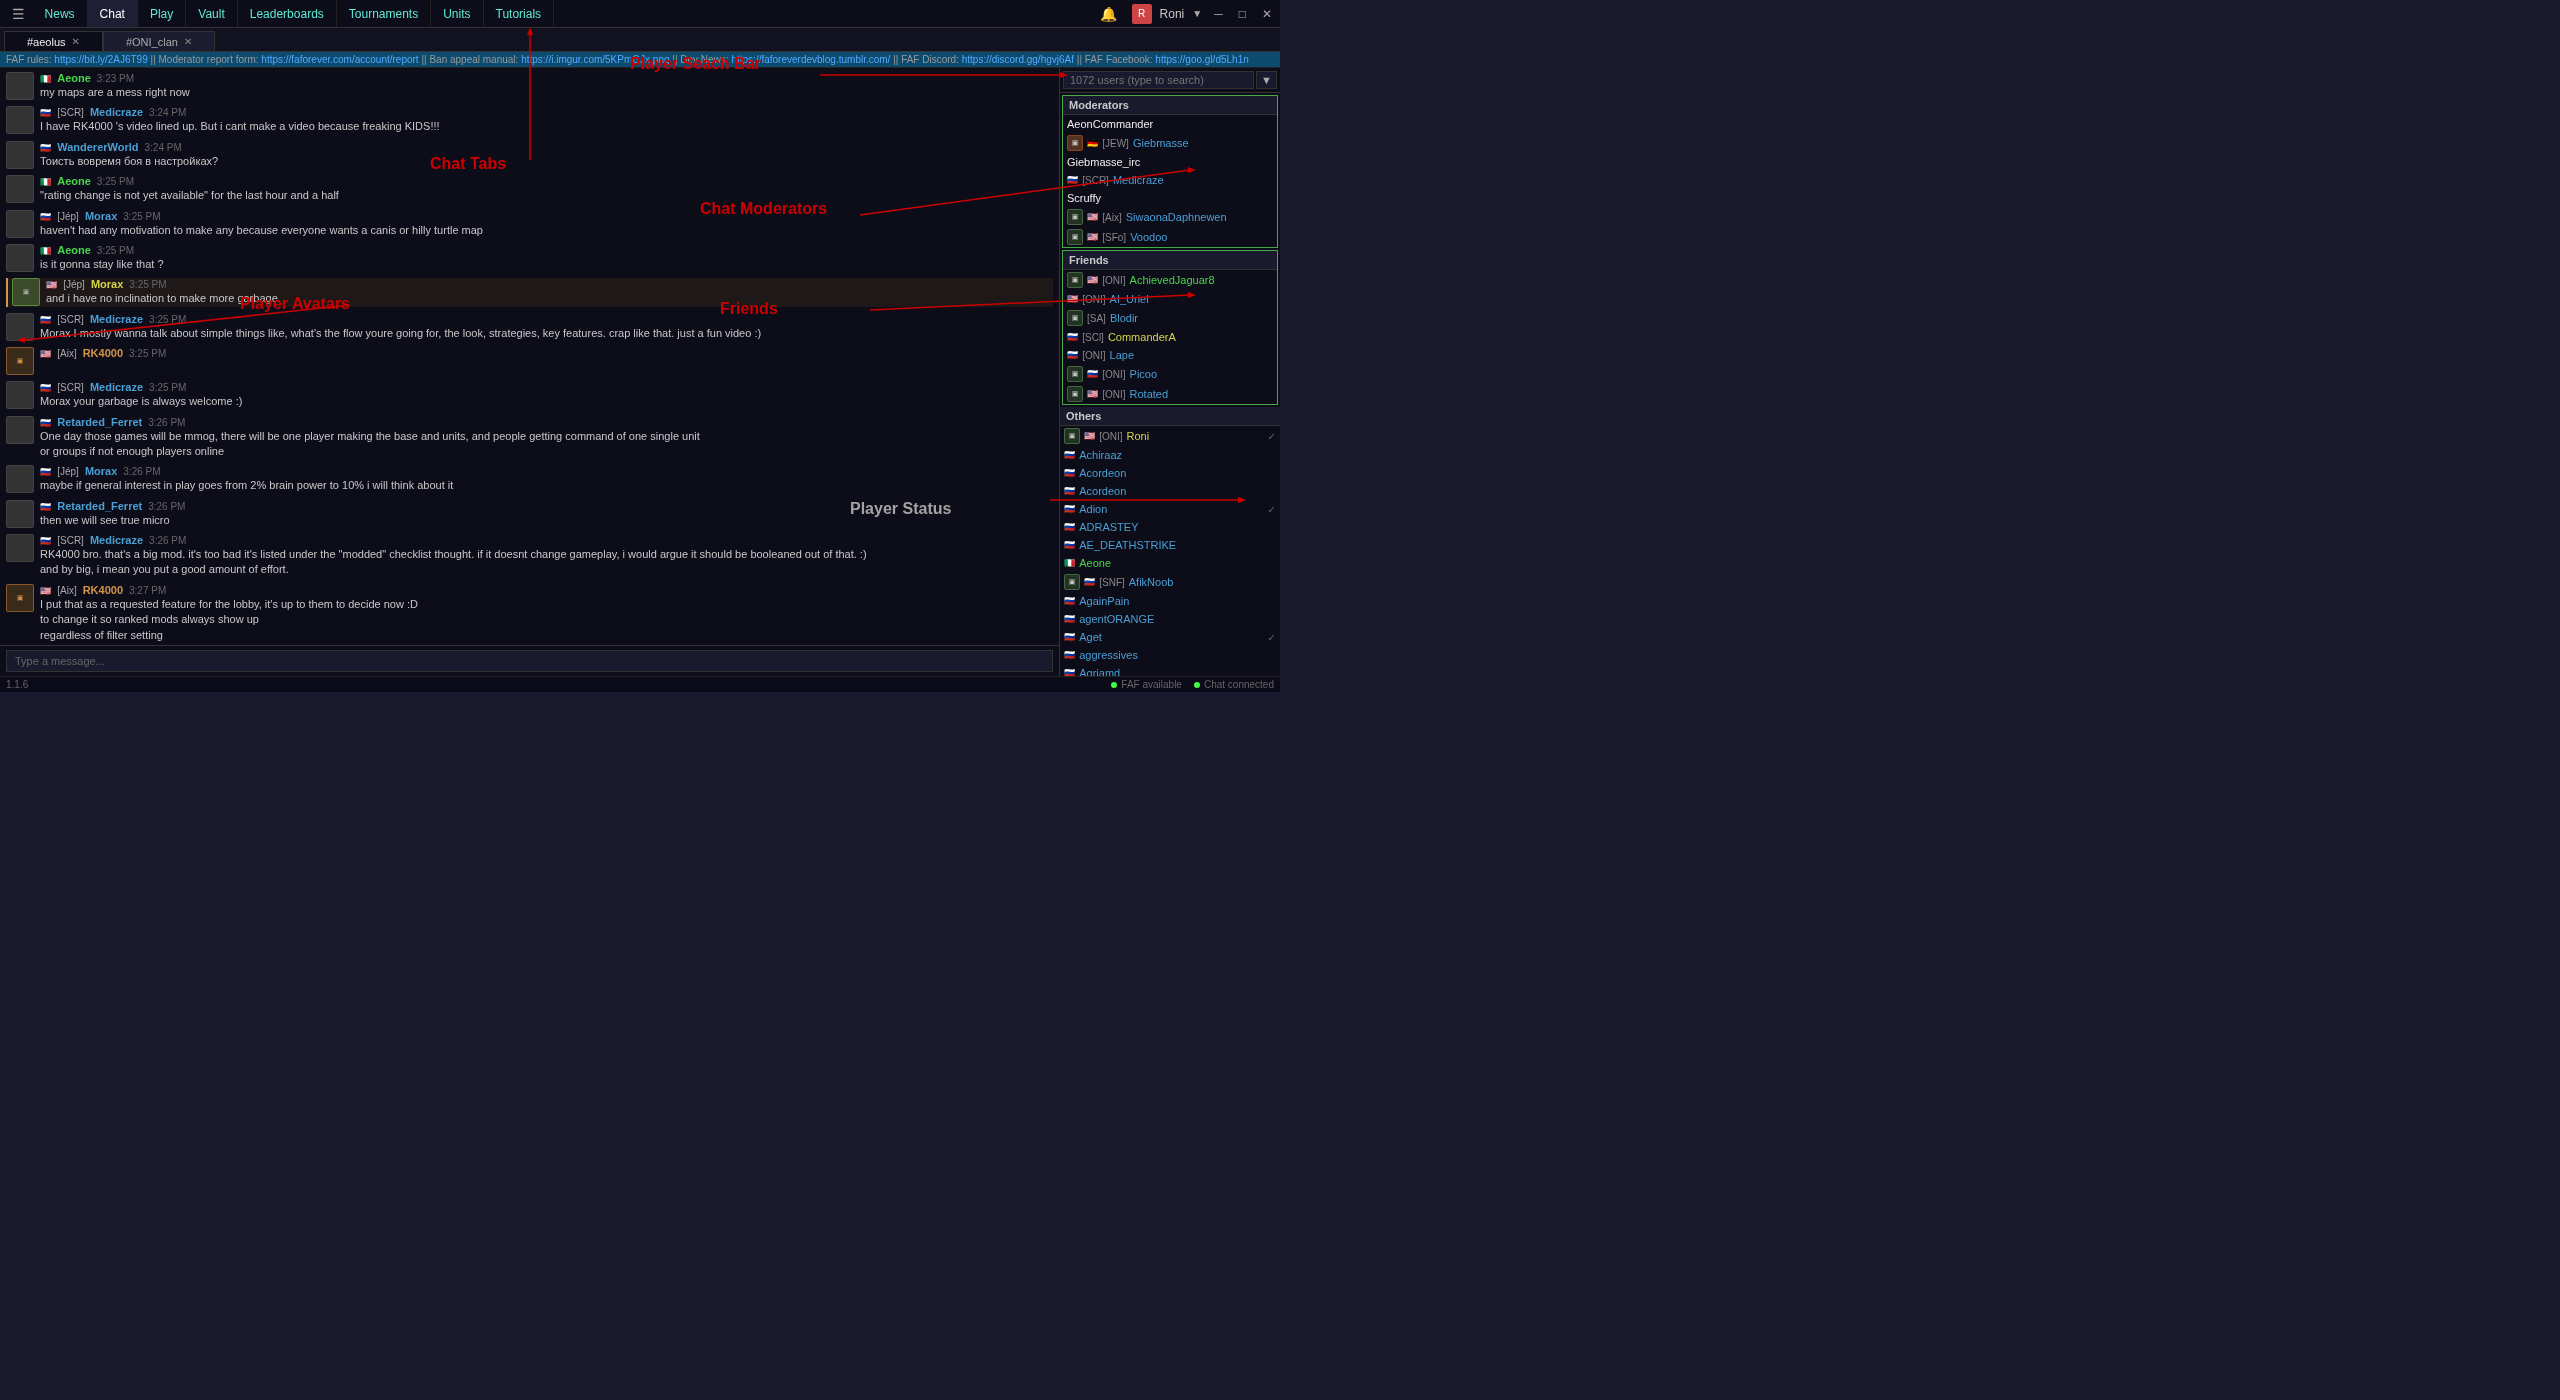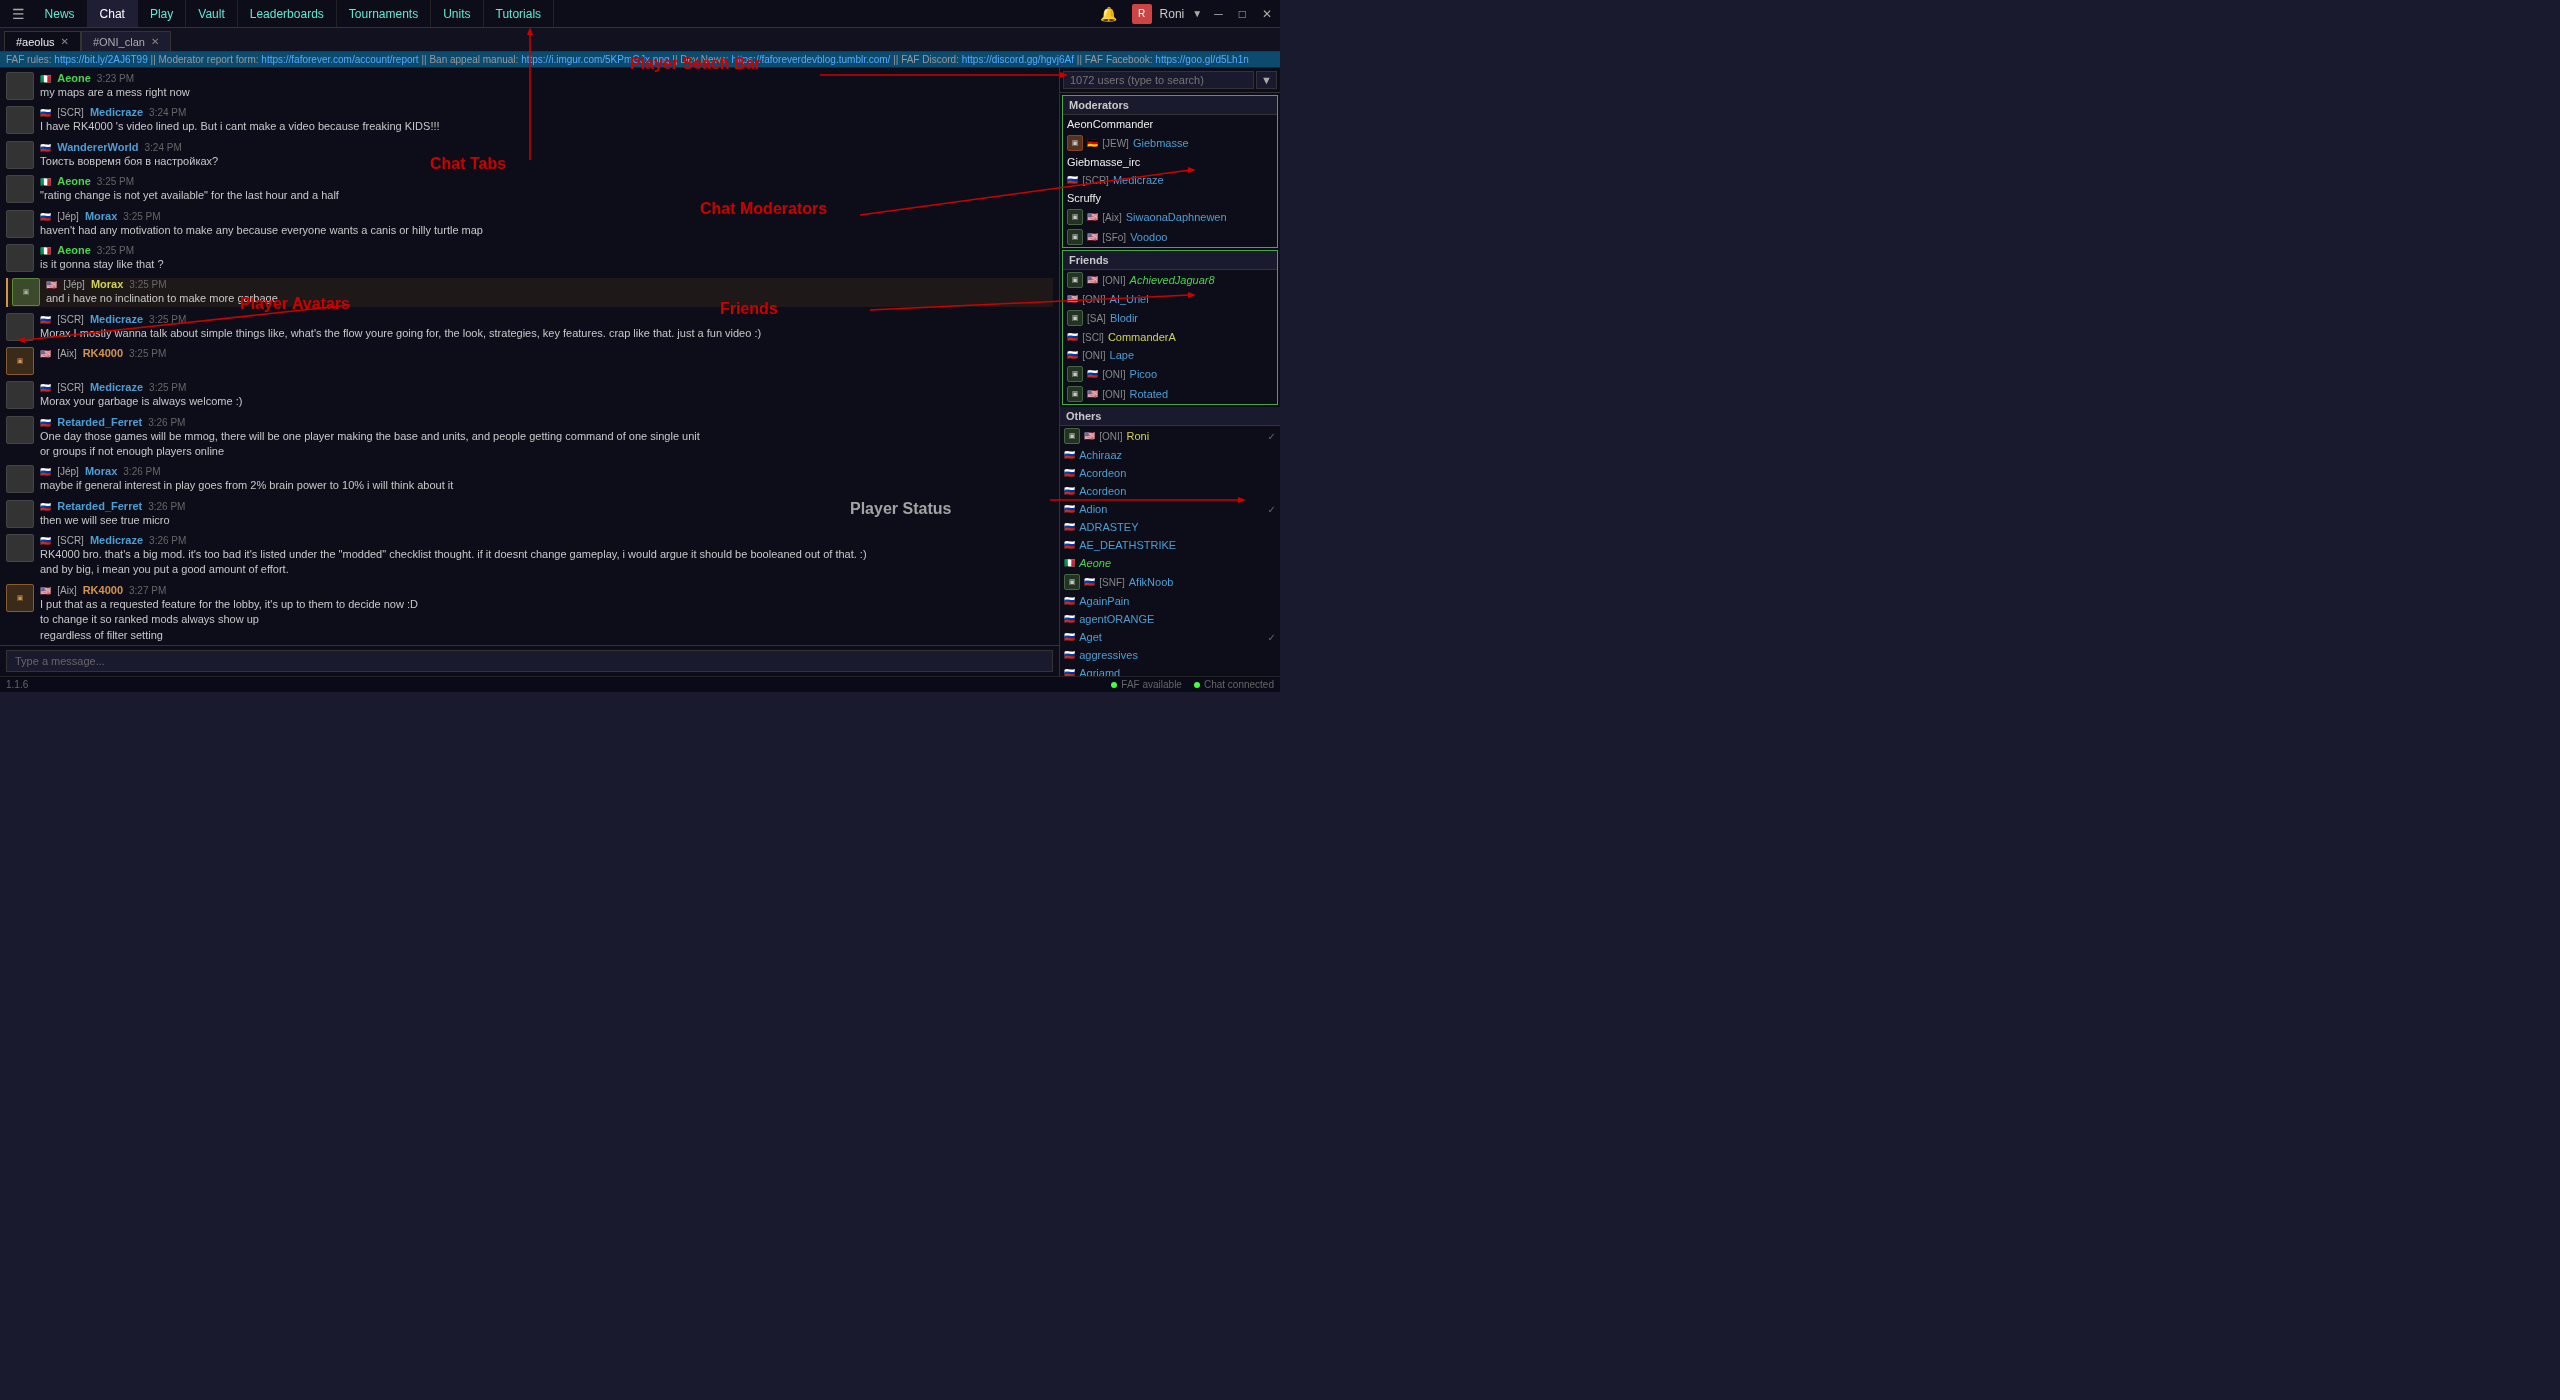--- a/index.html
+++ b/index.html
@@ -65,21 +65,21 @@
       background: #111120;
       height: 24px;
       border-bottom: 1px solid #333;
       padding: 0 4px;
       align-items: flex-end;
     }
     .chat-tab {
       background: #1c1c30;
       color: #aaa;
       font-size: 11px;
-      padding: 2px 11px;
+      padding: 2px 22px;
       border: 1px solid #333;
       border-bottom: none;
       cursor: pointer;
       display: flex;
       align-items: center;
       gap: 6px;
       height: 20px;
     }
     .chat-tab.active { background: #0d0d1a; color: #eee; }
     .chat-tab .close-x { color: #888; font-size: 10px; cursor: pointer; }
@@ -244,21 +244,21 @@
       width: 16px; height: 16px;
       background: #333;
       border-radius: 2px;
       flex-shrink: 0;
       display: flex; align-items: center; justify-content: center;
       font-size: 7px;
     }
     .p-flag { font-size: 9px; }
     .p-clan { color: #888; font-size: 10px; }
     .p-name { color: #4a9fd4; }
-    .p-name.green { color: #4ad44a; font-style: italic; }
+    .p-name.green { color: #4ad44a; }
     .p-name.yellow { color: #d4d44a; }
     .p-name.white { color: #eee; }
     .p-status-icon { font-size: 10px; margin-left: auto; color: #666; }
 
     
     ::-webkit-scrollbar { width: 6px; }
     ::-webkit-scrollbar-track { background: #111; }
     ::-webkit-scrollbar-thumb { background: #333; border-radius: 3px; }
 
     

